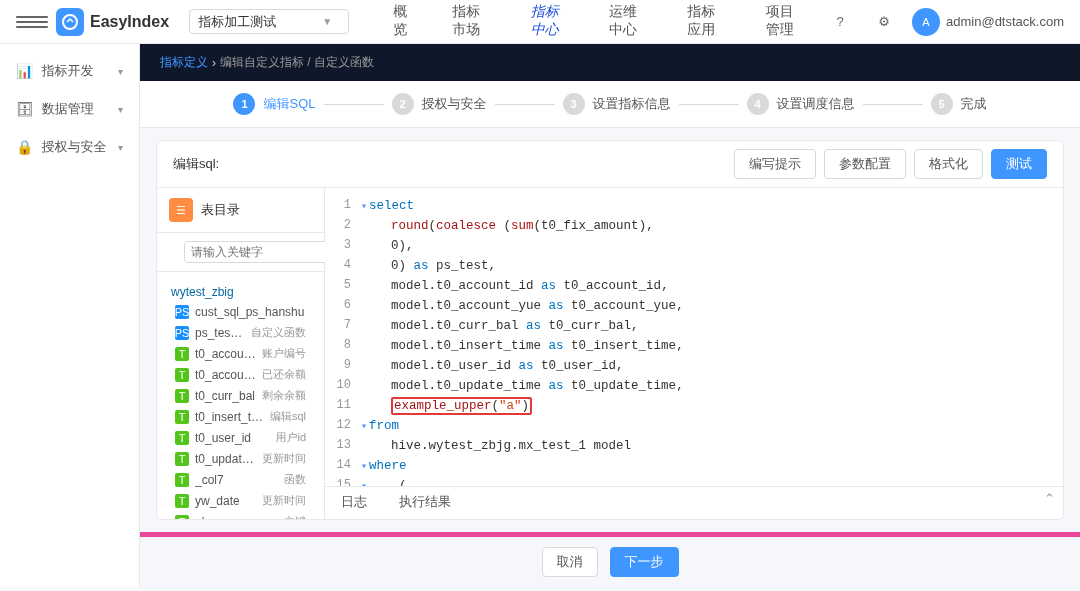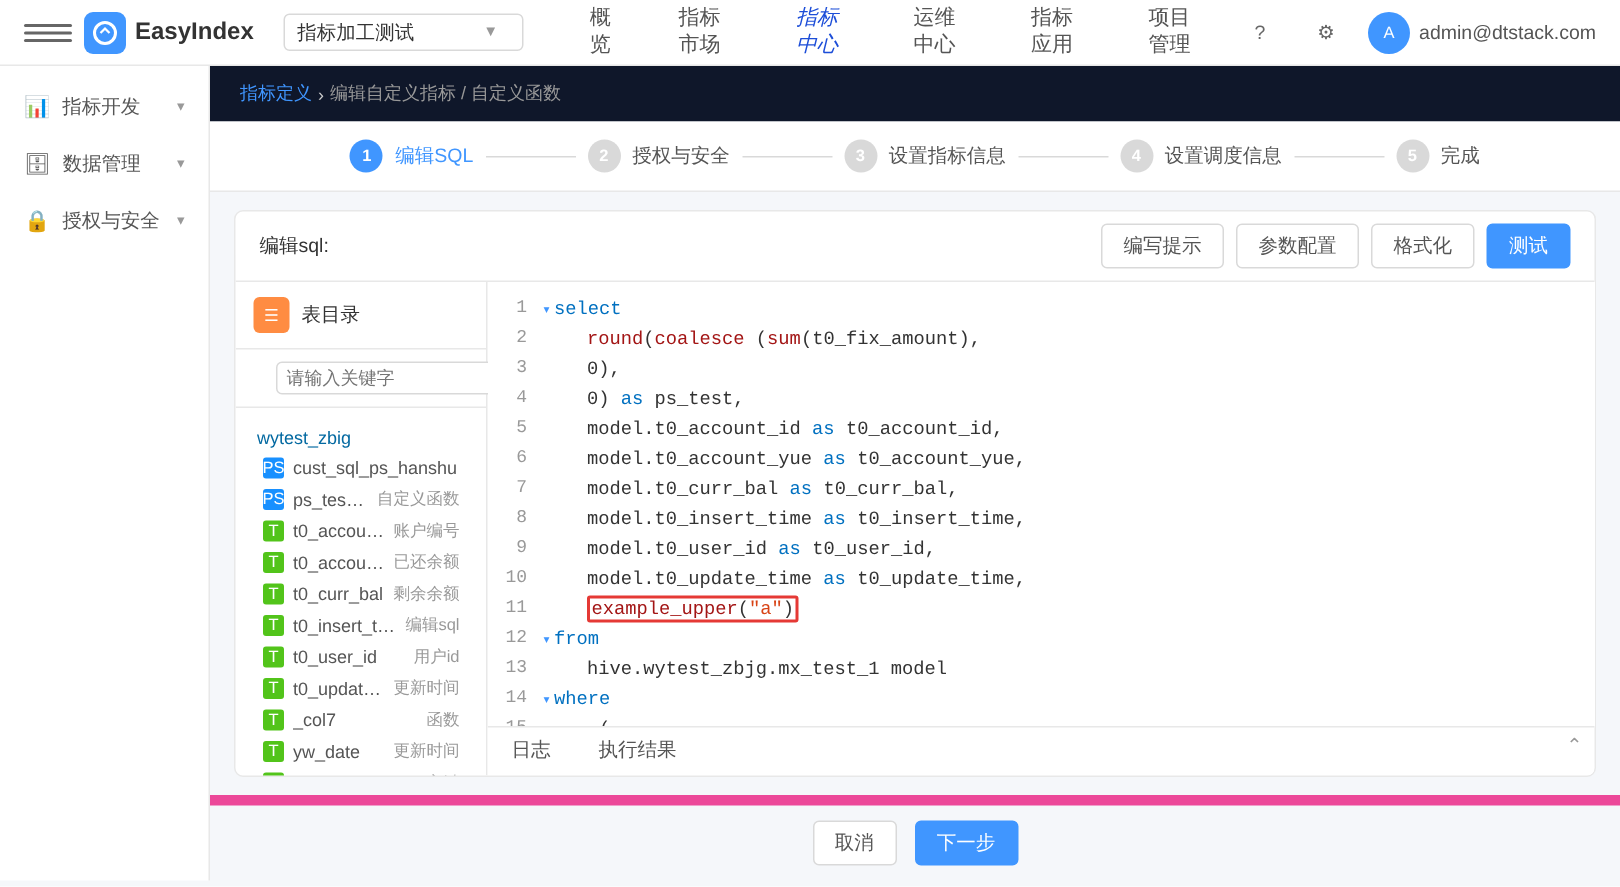--- a/index.html
+++ b/index.html
@@ -91,21 +91,21 @@
     .alias { color: #333; }
     .highlight-box { background: transparent; border: 2px solid #e53935; border-radius: 2px; display: inline; padding: 0 1px; }
     .arrow-expand { color: #4096ff; margin-right: 2px; cursor: pointer; font-size: 10px; }
 
     
     .bottom-tabs { display: flex; border-top: 1px solid #e8e8e8; background: #fff; }
     .bottom-tab { padding: 6px 16px; font-size: 13px; cursor: pointer; color: #555; border-bottom: 2px solid transparent; }
     .bottom-collapse { margin-left: auto; padding: 4px 8px; cursor: pointer; color: #999; }
 
     
-    .footer { display: flex; justify-content: center; align-items: center; gap: 12px; padding: 10px; background: #f5f7fa; border-top: 7px solid #ec4899; }
+    .footer { display: flex; justify-content: center; align-items: center; gap: 12px; padding: 10px; background: #f5f7fa; border-top: 5px solid #ec4899; }
 
     
     ::-webkit-scrollbar { width: 4px; }
     ::-webkit-scrollbar-thumb { background: #ccc; border-radius: 2px; }
   </style>
 </head>
 <body>
 
 <nav class="top-nav">
   <div class="nav-menu-icon">

